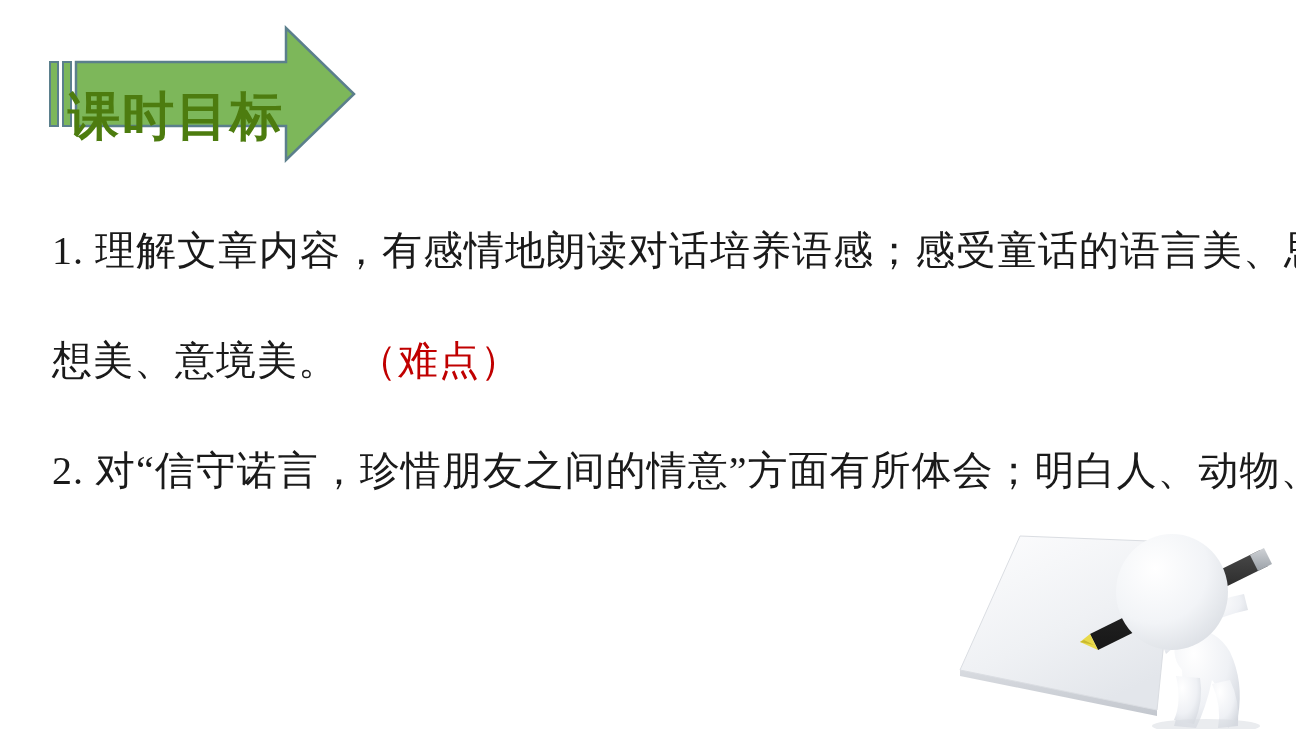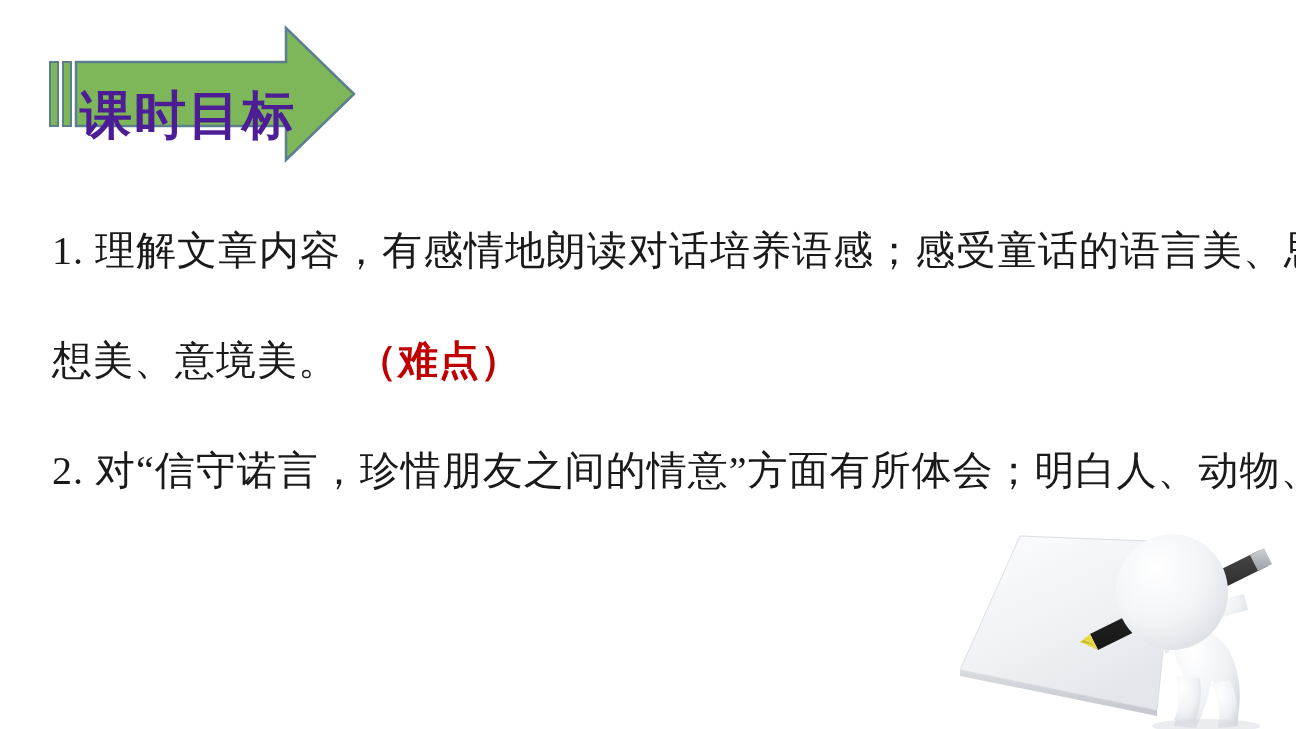--- a/index.html
+++ b/index.html
@@ -23,51 +23,51 @@
     width: 320px;
     height: 140px;
   }
   #title-banner svg {
     position: absolute;
     left: 0;
     top: 0;
   }
   #title-text {
     position: absolute;
-    left: 32px;
+    left: 20px;
     top: 58px;
     width: 250px;
     height: 68px;
     line-height: 68px;
-    font-family: Liberation Serif, serif;
+    font-family: Liberation Sans, sans-serif;
     font-weight: bold;
     font-size: 52px;
     letter-spacing: 2px;
-    color: #4c1d95;
+    color: #4d7c0f;
     white-space: nowrap;
   }
 
   
   #objectives {
     position: absolute;
     left: 52px;
     top: 196px;
     width: 1210px;
   }
   .obj-line {
     font-family: "Liberation Serif", "DejaVu Serif", serif;
     font-size: 40px;
     line-height: 110px;
     color: #1a1a1a;
     white-space: nowrap;
     letter-spacing: 1px;
   }
   .hard-tag {
     color: #c00000;
-    font-weight: bold;
+    font-weight: normal;
     margin-left: 18px;
     text-align: center;
   }
   .hard-tag.tight { margin-left: 22px; }
 
   
   #illustration {
     position: absolute;
     right: 0px;
     bottom: 0px;

